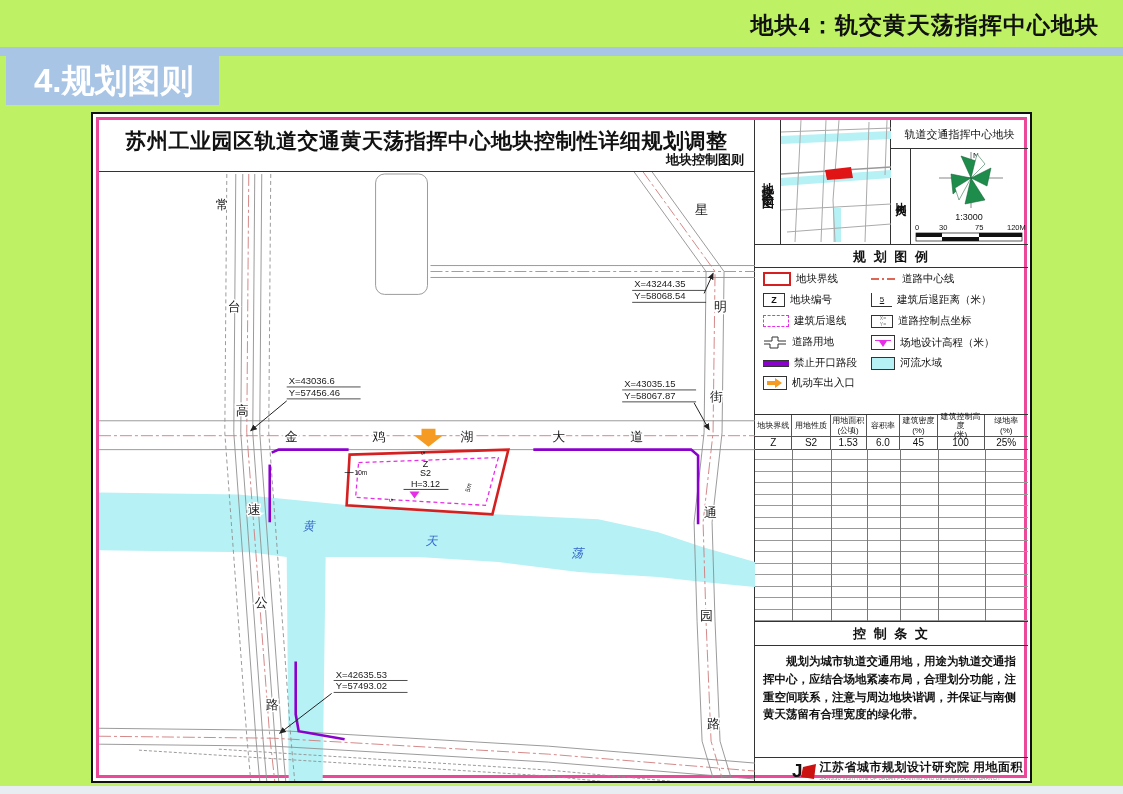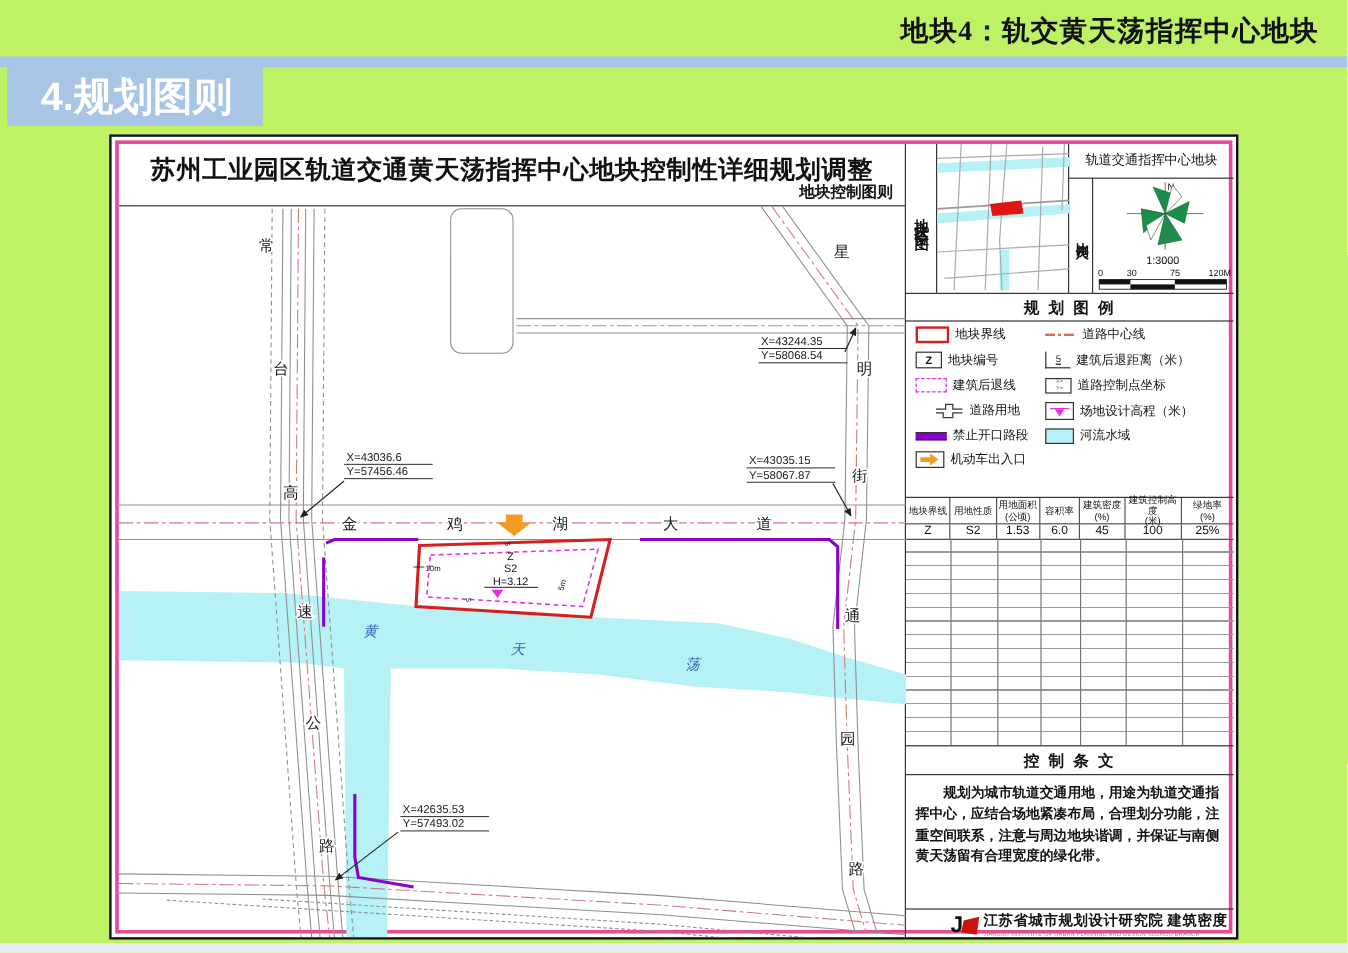--- a/index.html
+++ b/index.html
@@ -291,21 +291,21 @@
             <span>地块界线</span>
           </div>
           <div class="lg-item" style="left:8px;top:25px;">
             <span class="lg-icon ic-code">Z</span>
             <span>地块编号</span>
           </div>
           <div class="lg-item" style="left:8px;top:46px;">
             <span class="lg-icon ic-setb"></span>
             <span>建筑后退线</span>
           </div>
-          <div class="lg-item" style="left:24px;top:67px;justify-content:center;">
+          <div class="lg-item" style="left:8px;top:67px;justify-content:center;">
             <span class="lg-icon">
               <svg width="24" height="13" viewBox="0 0 24 13">
                   <g stroke="#333" stroke-width="1" fill="none">
                 <path d="M1,5 h8 v-4 h6 v4 h8"></path>
                     <path d="M1,8 h6 v4 h8 v-4 h8"></path>
                   </g>
                 </svg>
             </span>
             <span>道路用地</span>
           </div>
@@ -374,21 +374,21 @@
 
         <div class="sec-title prov-title">控 制 条 文</div>
         <div class="prov-text">规划为城市轨道交通用地，用途为轨道交通指挥中心，应结合场地紧凑布局，合理划分功能，注重空间联系，注意与周边地块谐调，并保证与南侧黄天荡留有合理宽度的绿化带。</div>
 
         <div class="pfooter">
           <svg width="26" height="22" viewBox="0 0 26 22">
             <polygon points="12,8 25,5 23,20 10,18" fill="#cc1111"></polygon>
             <text x="1" y="18" font-size="19" font-weight="bold" fill="#111">J</text>
           </svg>
           <div class="org-txts">
-            <span class="org-cn">江苏省城市规划设计研究院  建筑密度</span>
+            <span class="org-cn">江苏省城市规划设计研究院  用地面积</span>
             <span class="org-en">JIANGSU INSTITUTE OF URBAN PLANNING AND DESIGN   SUZHOU BRANCH</span>
           </div>
         </div>
 
       </div>
     </div>
   </div>
 
   <div class="bottom-strip"></div>
 </div>

